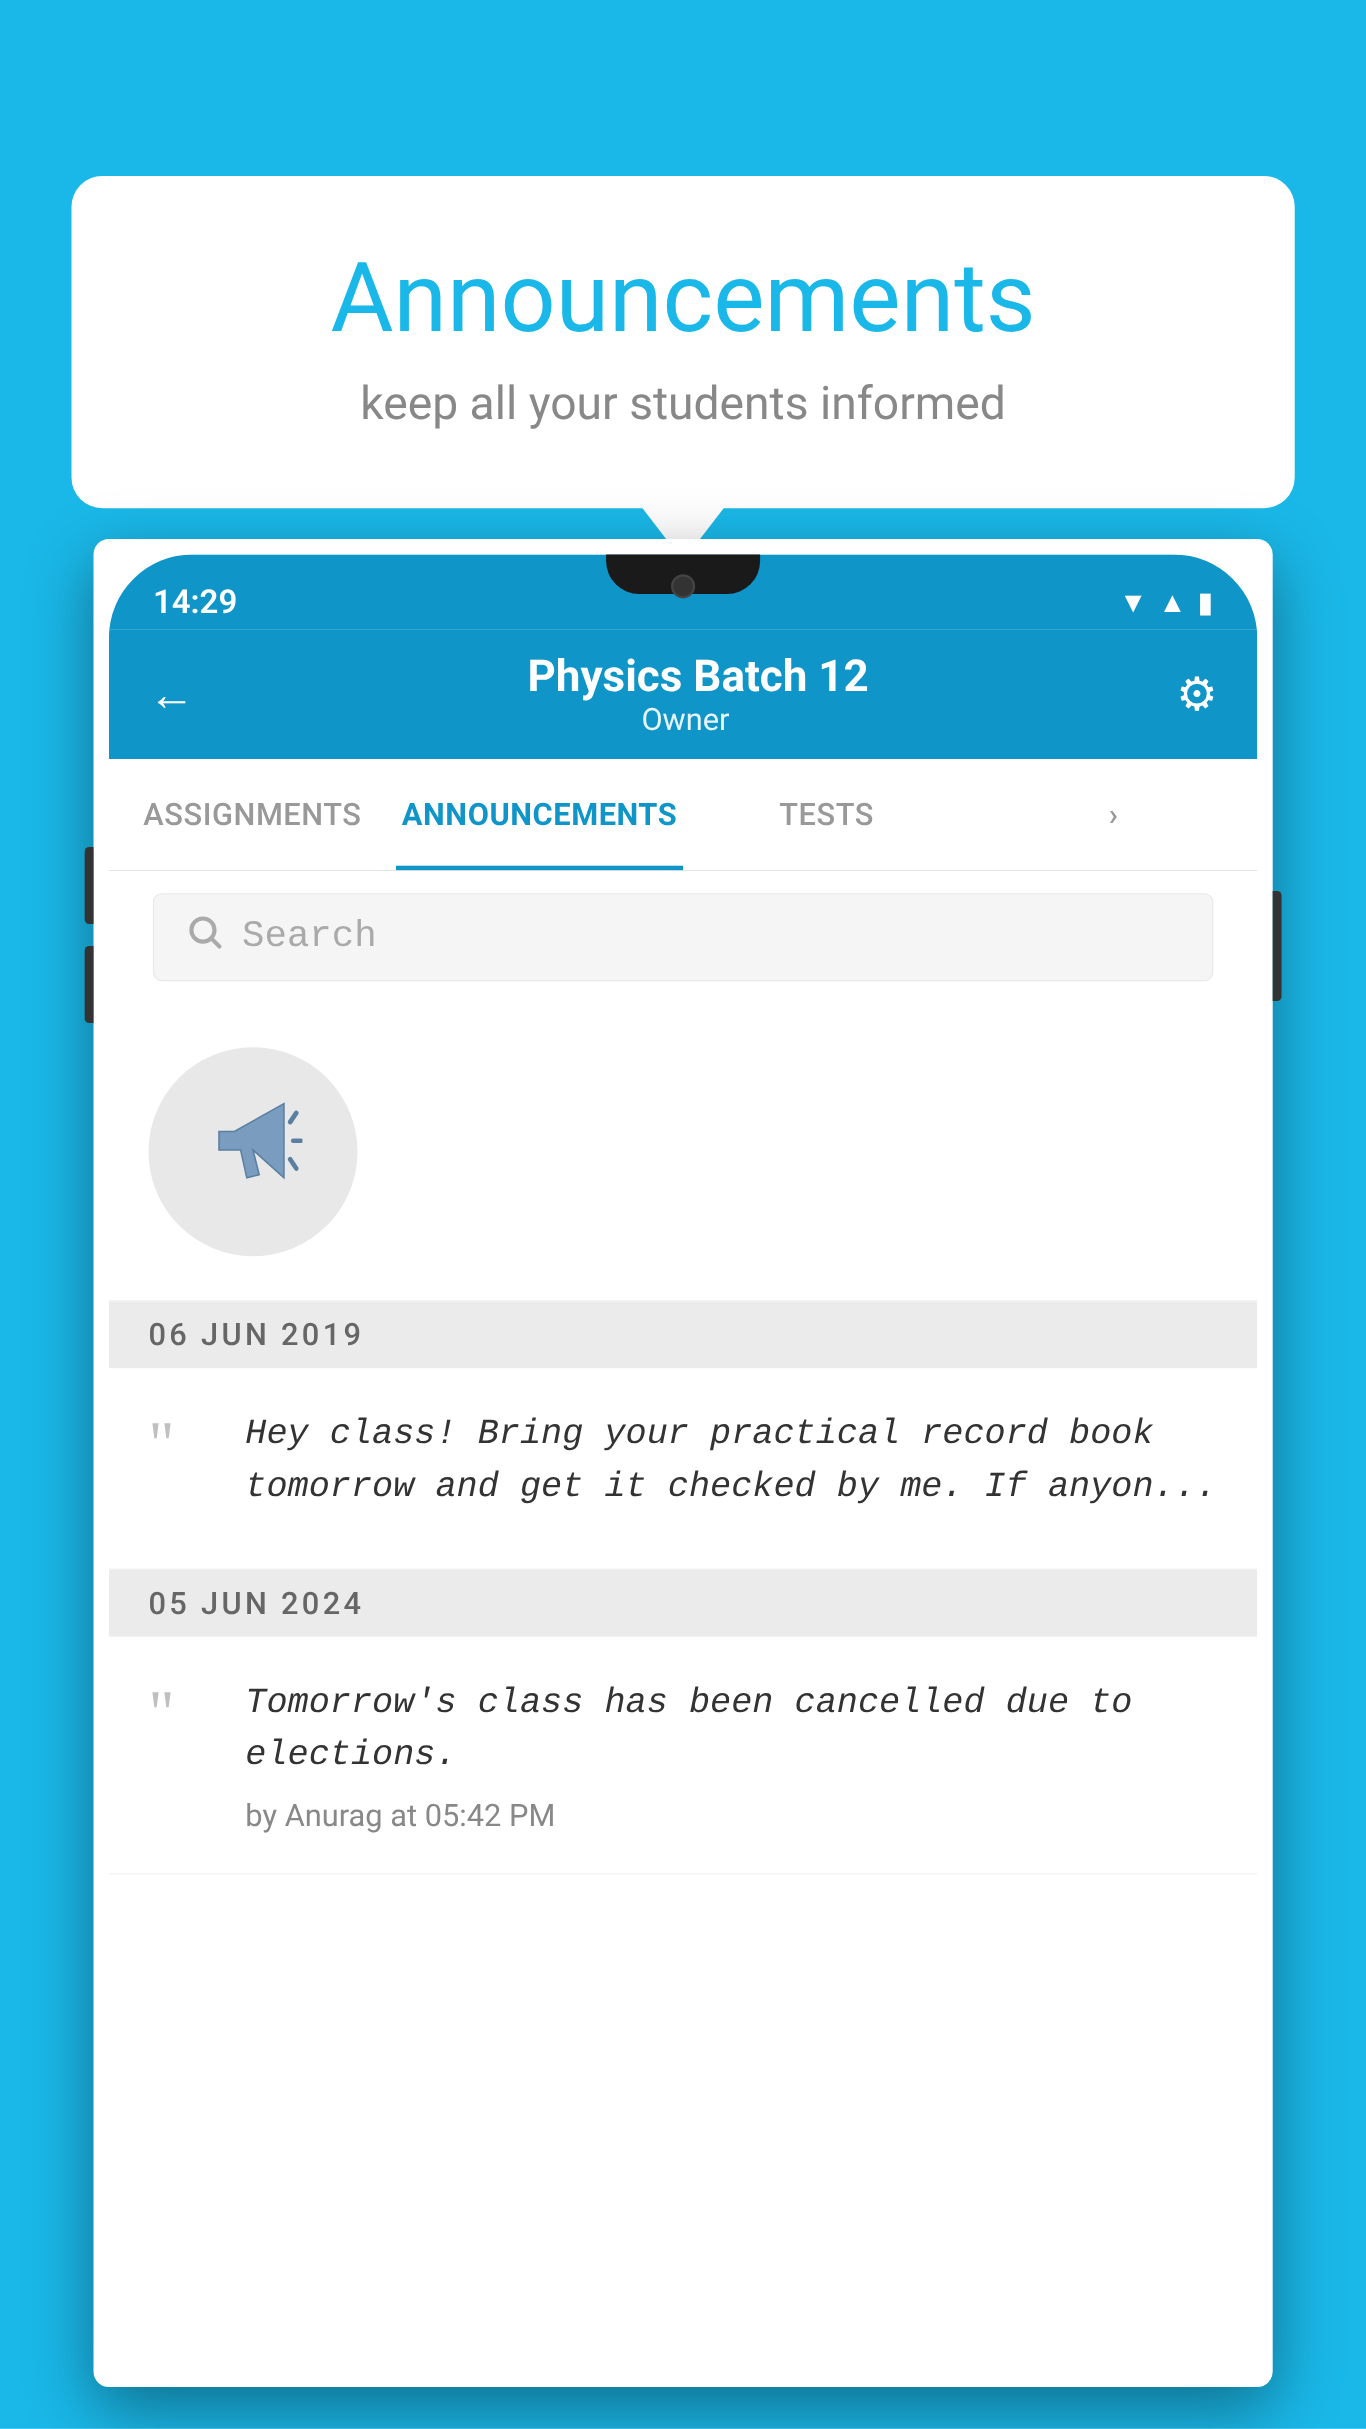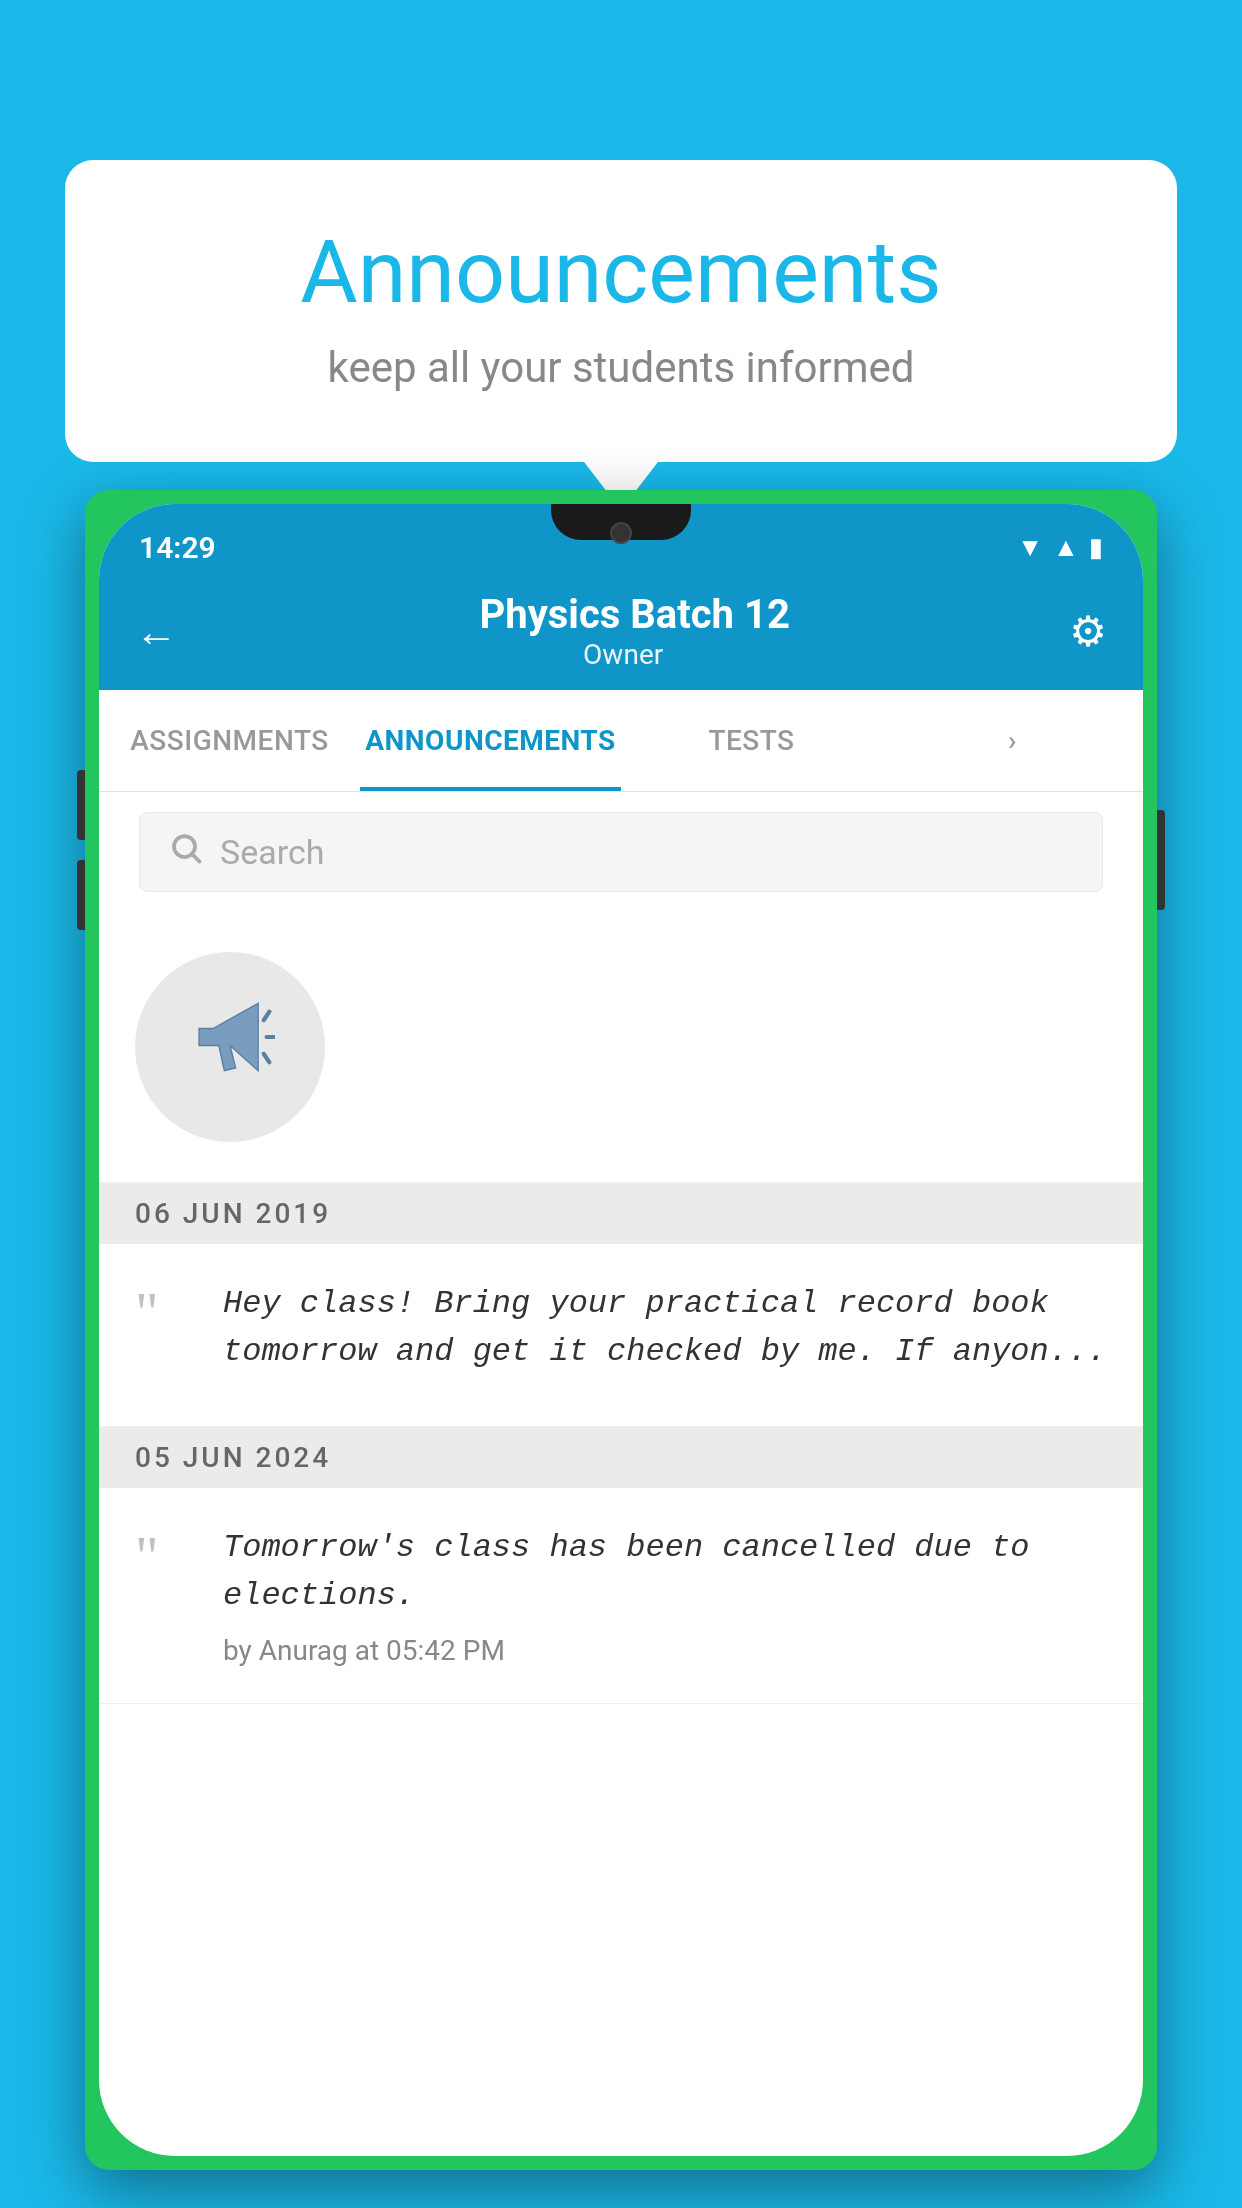--- a/index.html
+++ b/index.html
@@ -58,22 +58,22 @@
     
     .phone-container {
       position: absolute;
       top: 490px;
       left: 85px;
       right: 85px;
       bottom: 0px;
     }
 
     .phone-frame {
-      background: #22c55e;
-      border-radius: 24px;
+      background: #ffffff;
+      border-radius: 14px;
       padding: 14px;
       height: 1680px;
       position: relative;
       box-shadow: 0 20px 60px rgba(0,0,0,0.4);
     }
 
     
     .phone-notch {
       position: absolute;
       top: 14px;
@@ -205,20 +205,21 @@
       left: 0;
       right: 0;
       height: 4px;
       background: #1095c9;
     }
 
     
     .search-container {
       background: white;
       padding: 20px 40px;
+      font-family: Liberation Mono, monospace;
     }
 
     .search-bar {
       background: #f5f5f5;
       border-radius: 8px;
       height: 80px;
       display: flex;
       align-items: center;
       padding: 0 28px;
       gap: 16px;

